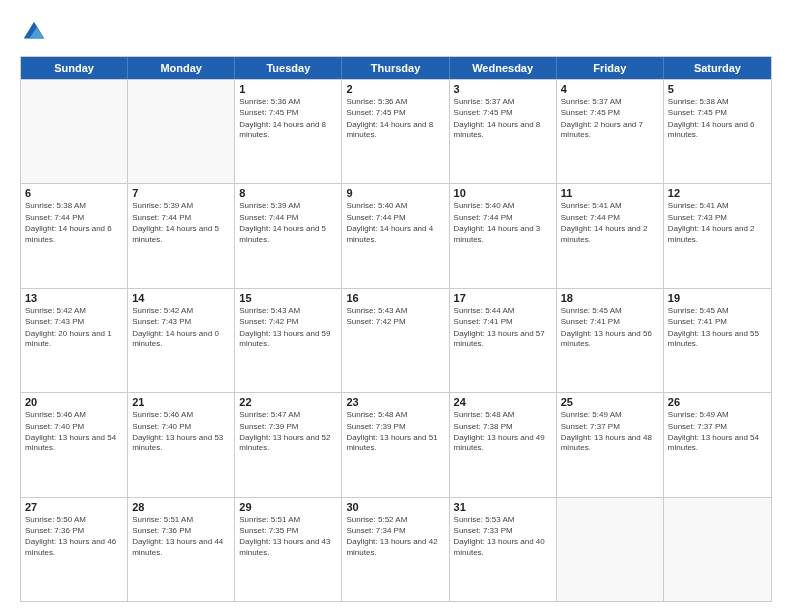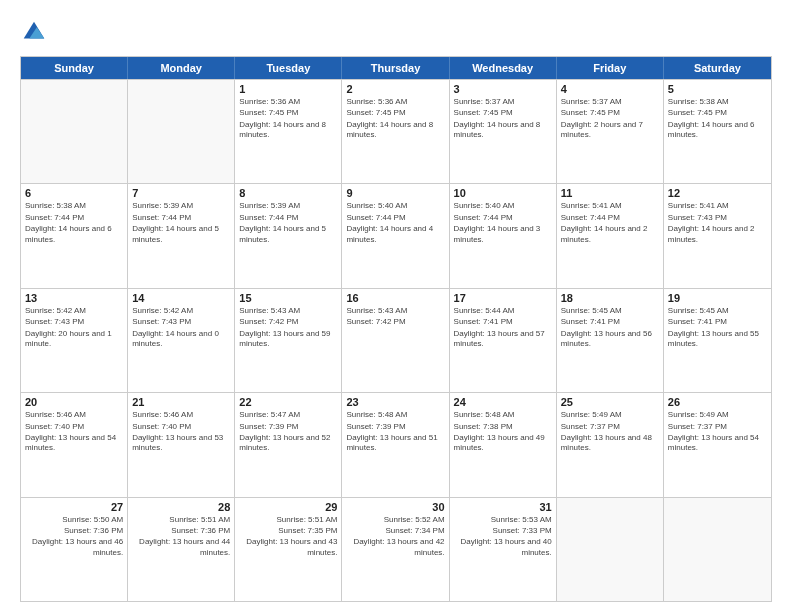--- a/index.html
+++ b/index.html
@@ -109,21 +109,20 @@
       color: #222;
       margin-bottom: 1px;
     }
     .cell-line {
       font-size: 8px;
       color: #444;
       line-height: 1.3;
     }
     .cal-row:last-child .cal-cell {
       border-bottom: none;
-      text-align: right;
     }
   </style>
 </head>
 <body>
 
 <div class="page">
   <div class="header">
     <div class="logo">
       <svg class="logo-icon" viewBox="0 0 30 30">
         <polygon points="15,4 26,22 4,22" fill="#2060b0"></polygon>

